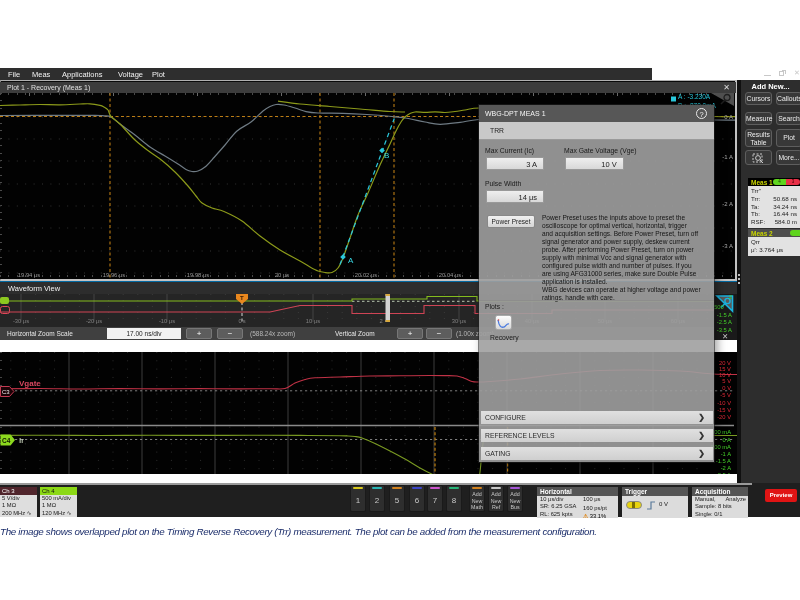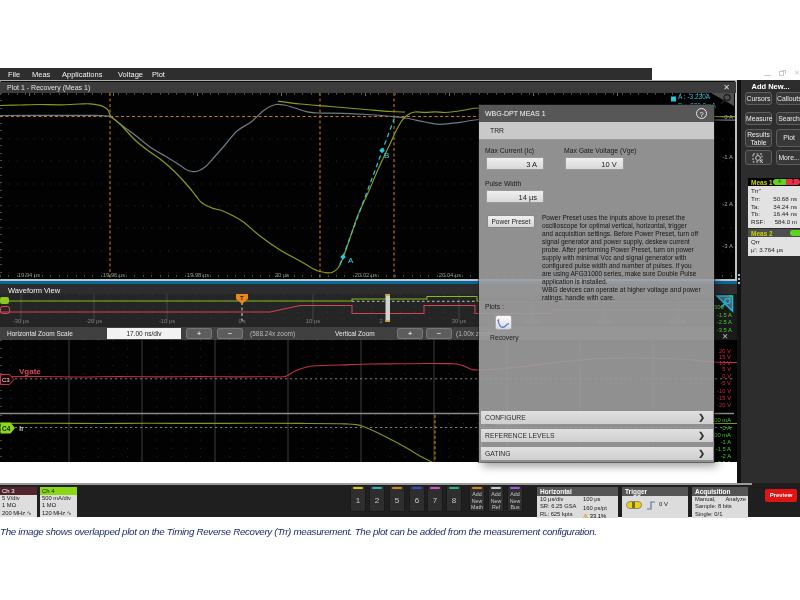--- a/index.html
+++ b/index.html
@@ -9,37 +9,37 @@
 
 #menubar{left:0;top:68px;width:652px;height:12px;background:#2e2e2e;color:#f2f2f2;font-size:7.5px;}
 #menubar span{position:absolute;top:2px;}
 
 #plotwin{left:0;top:80px;width:737px;height:201px;background:#0a0a0a;border-top:1px solid #b0b0b0;border-left:1px solid #888;border-right:2px solid #c2c2c2;border-bottom:2px solid #c2c2c2;}
 #plottitle{left:-1px;top:1px;width:736px;height:11px;background:#3c3c3c;color:#e0e0e0;font-size:7px;line-height:11px;padding-left:7px;}
 #plotcanvas{left:-1px;top:12px;width:735px;height:186px;background:#020202;overflow:hidden;}
 .axlab{position:absolute;font-size:5.8px;color:#9a9a9a;transform:translateX(-50%);white-space:nowrap;}
 .rscale{position:absolute;font-size:6px;color:#a8a8a8;text-align:right;width:30px;}
 
-#wvhead{left:0;top:281px;width:737px;height:13px;background:#2d2d2d;color:#f0f0f0;font-size:7.5px;line-height:13px;padding-left:8px;border-top:3px solid #0369a1;}
+#wvhead{left:0;top:281px;width:737px;height:13px;background:#2d2d2d;color:#f0f0f0;font-size:7.5px;line-height:13px;padding-left:8px;border-top:1px solid #0369a1;}
 #ovstrip{left:0;top:294px;width:737px;height:33px;background:#252525;overflow:hidden;}
 #zoombar{left:0;top:327px;width:737px;height:13px;background:#404040;color:#e8e8e8;font-size:6.5px;}
 .zbtn{top:1px;width:26px;height:11px;background:#5d5d5d;border:1px solid #777;border-radius:2px;color:#fff;text-align:center;line-height:9px;font-size:8px;}
 .vsc{position:absolute;left:697px;width:34px;font-size:5.8px;color:#e22938;text-align:right;}
 .asc{position:absolute;left:697px;width:34px;font-size:5.8px;color:#46d42a;text-align:right;}
 .nbtn{position:absolute;top:2px;width:16px;height:27px;background:#2e2e2e;border:1px solid #1a1a1a;border-radius:2px;color:#c8c8c8;font-size:8px;text-align:center;line-height:30px;}
 .nbtn i,.addb i{position:absolute;left:2px;right:2px;top:1px;height:2px;border-radius:1px;}
 .addb{position:absolute;top:2px;width:16px;height:27px;background:#2e2e2e;border:1px solid #1a1a1a;border-radius:2px;color:#c8c8c8;font-size:5.3px;text-align:center;line-height:6.5px;padding-top:5px;font-style:normal;}
 .rbtn{position:absolute;height:13px;background:#383838;border:1px solid #5e5e5e;border-radius:3px;color:#ececec;font-size:6.8px;text-align:center;line-height:11px;}
 .mv{float:right;}
 .dlab{font-size:6.8px;color:#1a1a1a;}
 .dinp{height:13px;background:linear-gradient(#efefef,#d8d8d8);border:1px solid #999;color:#222;font-size:7.5px;text-align:right;line-height:13px;padding-right:6px;}
 .dbar{left:2px;width:232px;height:13px;background:linear-gradient(#e0e0e0,#cfcfcf);color:#2a2a2a;font-size:6.8px;line-height:13px;padding-left:4px;}
 .chv{position:absolute;right:8px;top:0;font-size:8px;color:#333;font-weight:bold;}
 
-#wfarea{left:0;top:340px;width:737px;height:122px;background:#020202;overflow:hidden;}
+#wfarea{left:0;top:352px;width:737px;height:122px;background:#020202;overflow:hidden;}
 
 #botbar{left:0;top:483px;width:800px;height:34px;background:#1f1f1f;}
 
 #rpanel{left:737px;top:80px;width:63px;height:403px;background:#2d2d2d;border-left:4px solid #101010;}
 
 #dialog{left:479px;top:105px;width:235px;height:357px;box-shadow:0 0 0 1px rgba(35,35,35,0.55),3px 4px 9px rgba(0,0,0,0.4);}
 
 #caption{left:0px;top:526px;width:800px;font-size:9.8px;letter-spacing:-0.32px;font-style:italic;color:#1c2e6b;}
 </style>
 </head>

